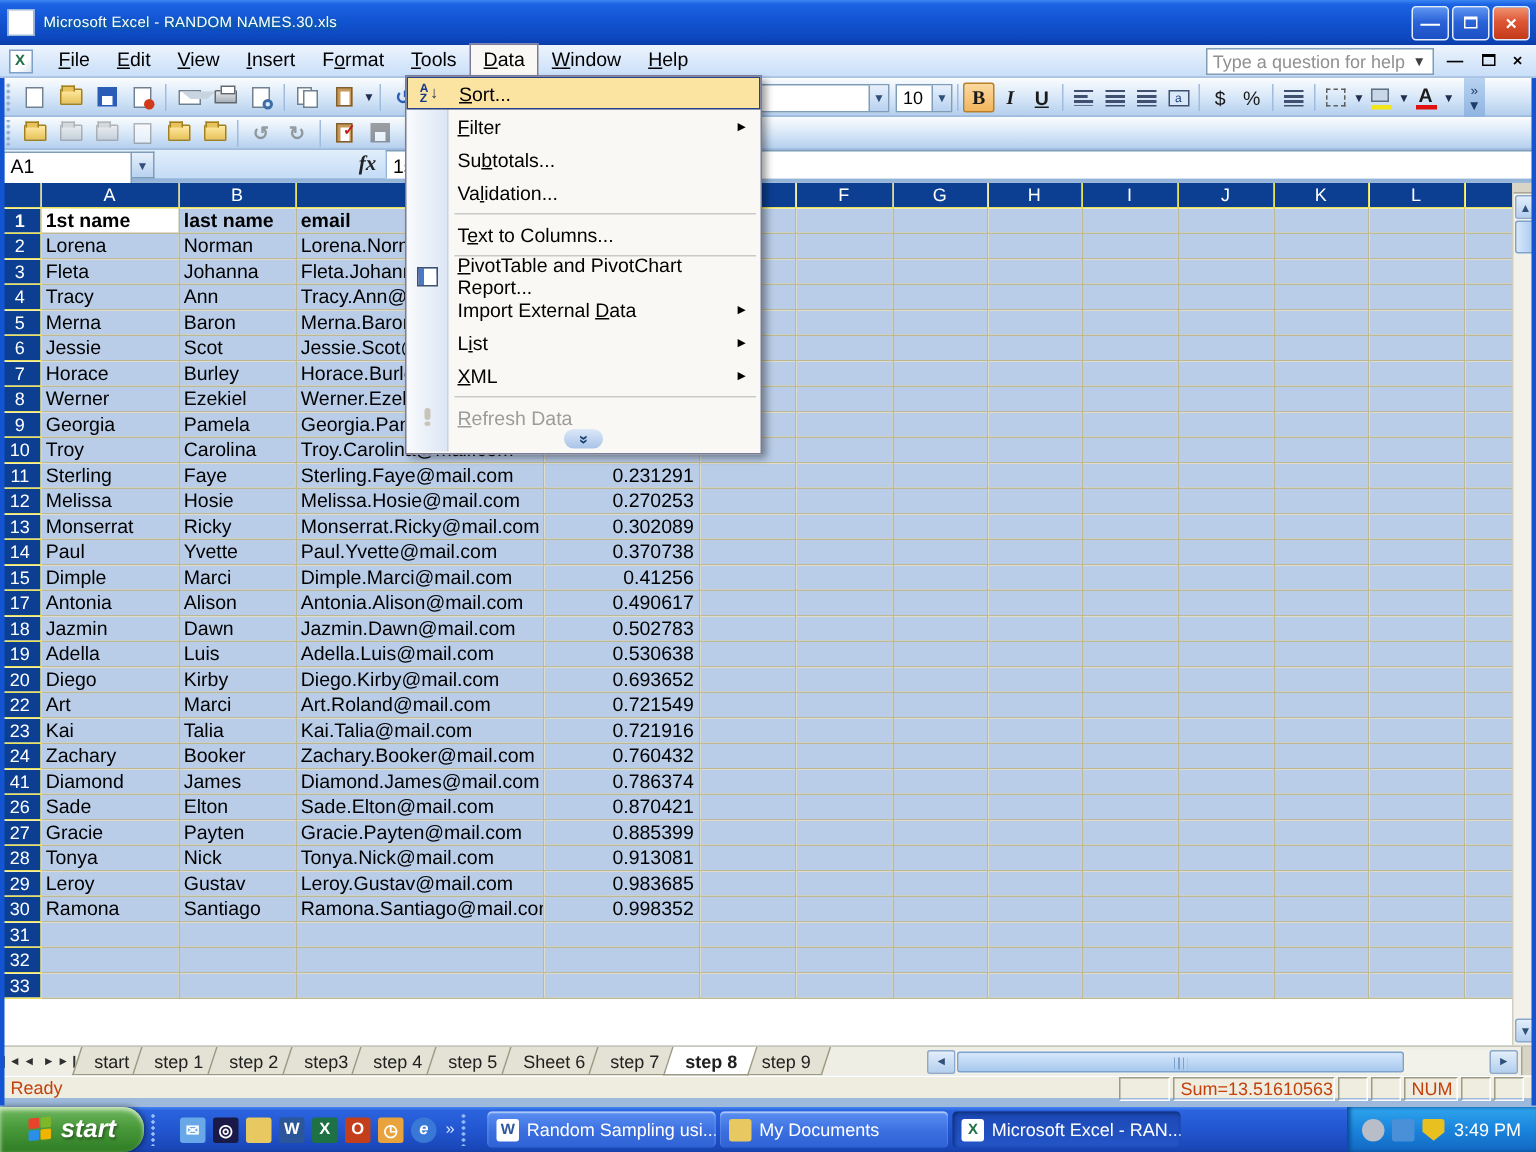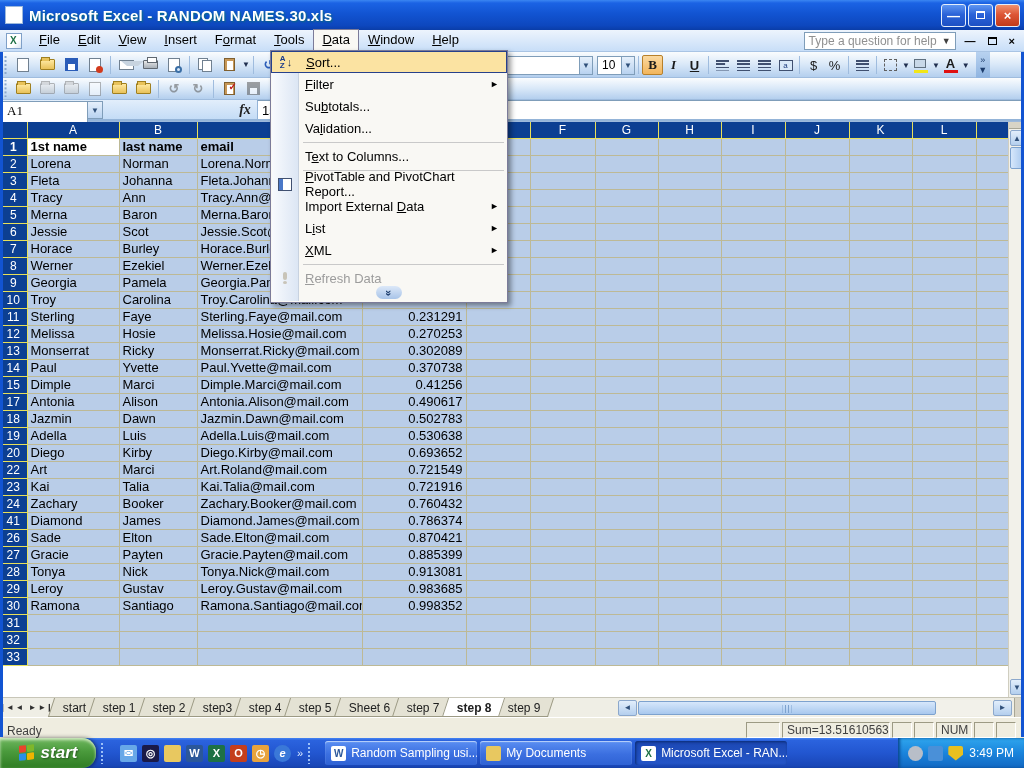--- a/index.html
+++ b/index.html
@@ -7,21 +7,21 @@
   body { font-family:"Liberation Sans", sans-serif; position:relative; background:#9DB9DC; }
   .abs { position:absolute; }
   .ul { text-decoration:underline; }
 
   
   #titlebar { left:0; top:0; width:1024px; height:30px;
     background:linear-gradient(180deg,#3B86F2 0%,#1B63E4 10%,#1254D2 45%,#0D47BE 85%,#0A3DA8 100%);
     display:flex; align-items:center; color:#fff; }
   #titlebar .app-icon { width:18px; height:18px; margin:0 6px 0 5px; background:#fff; border:1px solid #9DB9DC;
     display:flex; align-items:center; justify-content:center; font-weight:bold; color:#1E7145; font-size:12px; }
-  #titlebar .title { font-size:15px; font-weight:bold; text-shadow:1px 1px 2px #0838;
+  #titlebar .title { font-size:10px; font-weight:normal; text-shadow:1px 1px 2px #0838;
     letter-spacing:.2px; }
   .winbtns { margin-left:auto; display:flex; gap:2px; padding-right:4px; }
   .winbtn { width:25px; height:23px; border:1px solid #E4EEFB; border-radius:3px;
     background:linear-gradient(180deg,#5E96F2,#2B63D8 45%,#1C50C4); color:#fff;
     display:flex; align-items:center; justify-content:center; font-size:13px; font-weight:bold; }
   .winbtn.close { background:linear-gradient(180deg,#F0926F,#DD5636 45%,#C23A18); }
   .restore-glyph { width:9px; height:8px; border:1px solid #fff; border-top:2px solid #fff; background:transparent; }
 
   
   #menubar { left:0; top:30px; width:1024px; height:22px;
@@ -77,21 +77,21 @@
     display:flex; align-items:center; justify-content:center; border-left:1px solid #7F9DB9; }
   .fbtn { width:21px; height:20px; display:flex; align-items:center; justify-content:center; font-size:13px; color:#1A1A1A; }
   .fbtn.active { background:linear-gradient(180deg,#FBD9A0,#F2B55C); border:1px solid #B8802A; border-radius:2px; }
   .alg { width:13px; height:11px; background:repeating-linear-gradient(180deg,#405070 0 1.6px,transparent 1.6px 3.4px); }
   .alg.l { clip-path:polygon(0 0,100% 0,100% 30%,70% 30%,70% 60%,100% 60%,100% 100%,0 100%); }
   .colorbar { width:14px; height:3px; position:absolute; bottom:2px; left:4px; }
 
   
   #formulabar { left:0; top:100px; width:1024px; height:21px; background:linear-gradient(180deg,#E2EEFB,#C4DCF6);
     border-bottom:2px solid #94B4D8; display:flex; align-items:stretch; font-size:13px; }
-  #namebox { width:86px; background:#fff; border:1px solid #7F9DB9; margin:1px 0 0 2px; height:24px; padding:1px 4px;font-family:Liberation Serif, serif; }
+  #namebox { width:86px; background:#fff; border:1px solid #7F9DB9; margin:1px 0 0 2px; height:24px; padding:1px 4px; }
   #namedrop { width:15px; height:18px; margin-top:1px; background:linear-gradient(180deg,#E6F0FB,#B8D2F0);
     border:1px solid #7F9DB9; border-left:none; color:#30507A; font-size:8px; display:flex; align-items:center; justify-content:center; }
   #fxbtn { width:24px; display:flex; align-items:center; justify-content:center; font-family:"Liberation Serif",serif;
     font-style:italic; font-weight:bold; font-size:14px; color:#222; margin-left:130px; }
   #formulaval { flex:1; background:#fff; border-top:1px solid #7F9DB9; border-left:1px solid #94B4D8; padding:2px 4px; }
 
   
   #gridwrap { left:0; top:122px; width:1008px; height:575px; overflow:hidden; background:#fff; }
   table#sheet { border-collapse:collapse; table-layout:fixed; width:1008px; }
   #sheet td { height:17px; font-size:13px; padding:0 3px; overflow:hidden; white-space:nowrap;
@@ -125,22 +125,22 @@
   #hscroll { margin-left:auto; display:flex; align-items:center; height:100%; }
   #hscroll .sb-btn { width:19px; height:16px; }
   #hscroll .track { width:356px; height:16px; background:#F2F1EA; display:flex; align-items:center; }
   #hscroll .sb-thumb { width:298px; height:14px; margin-left:1px;
     background:linear-gradient(180deg,#D6E7FB,#A8C8EE); position:relative; }
   #hscroll .sb-thumb:after { content:""; position:absolute; left:50%; top:3px; width:9px; height:8px; transform:translateX(-50%);
     background:repeating-linear-gradient(90deg,#7DA2CE 0 1px,transparent 1px 3px); }
   #tab-split { width:10px; height:100%; background:#D8D4C6; border-left:1px solid #A8A696; margin-left:2px; }
 
   
-  #statusbar { left:0; top:717px; width:1024px; height:21px; background:#EFEDE0; border-top:1px solid #FFF;
-    display:flex; align-items:flex-end; font-size:12px; color:#404040; }
+  #statusbar { left:0; top:717px; width:1024px; height:15px; background:#EFEDE0; border-top:1px solid #FFF;
+    display:flex; align-items:flex-start; font-size:12px; color:#c2410c; }
   #statusmode { padding-left:7px; }
   #statuspanels { margin-left:auto; display:flex; gap:2px; padding-right:8px; }
   .spanel { height:16px; border:1px solid; border-color:#9C9A84 #FFF #FFF #9C9A84; padding:0 4px; display:flex; align-items:center; }
 
   
   #taskbar { left:0; top:738px; width:1024px; height:30px;
     background:linear-gradient(180deg,#4484F4 0%,#2B63DE 8%,#2256D0 50%,#1A47B8 92%,#1540A8 100%);
     display:flex; align-items:center; color:#fff; }
   #startbtn { width:96px; height:30px; border-radius:0 14px 14px 0;
     background:linear-gradient(180deg,#70B860 0%,#4A9A3C 45%,#348228 90%);

